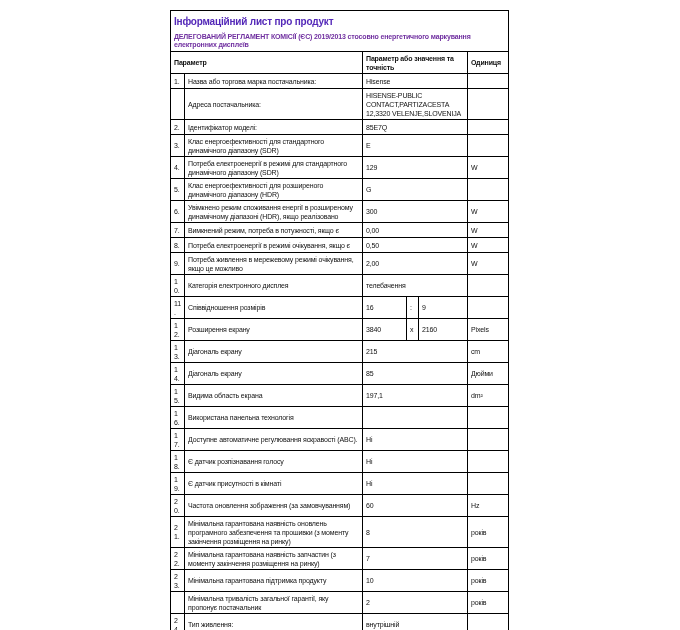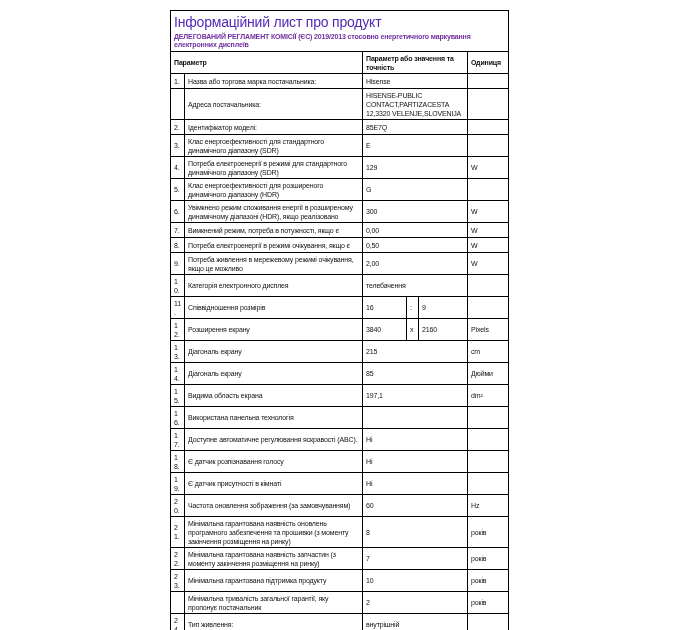--- a/index.html
+++ b/index.html
@@ -33,23 +33,23 @@
     font-weight: normal;
     color: #111111;
     word-wrap: break-word;
     overflow: hidden;
     height: 11px;
   }
   td.titlecell {
     padding: 3px 5px 4px 5px;
   }
   .title {
-    font-size: 14px;
+    font-size: 10px;
     line-height: 18px;
-    font-weight: normal;
+    font-weight: bold;
     letter-spacing: -0.2px;
     color: var(--title-color, #5328b8);
   }
   .subtitle {
     font-size: 7px;
     line-height: 8.5px;
     font-weight: bold;
     letter-spacing: -0.15px;
     color: var(--subtitle-color, #7030a0);
     margin-top: 2px;

